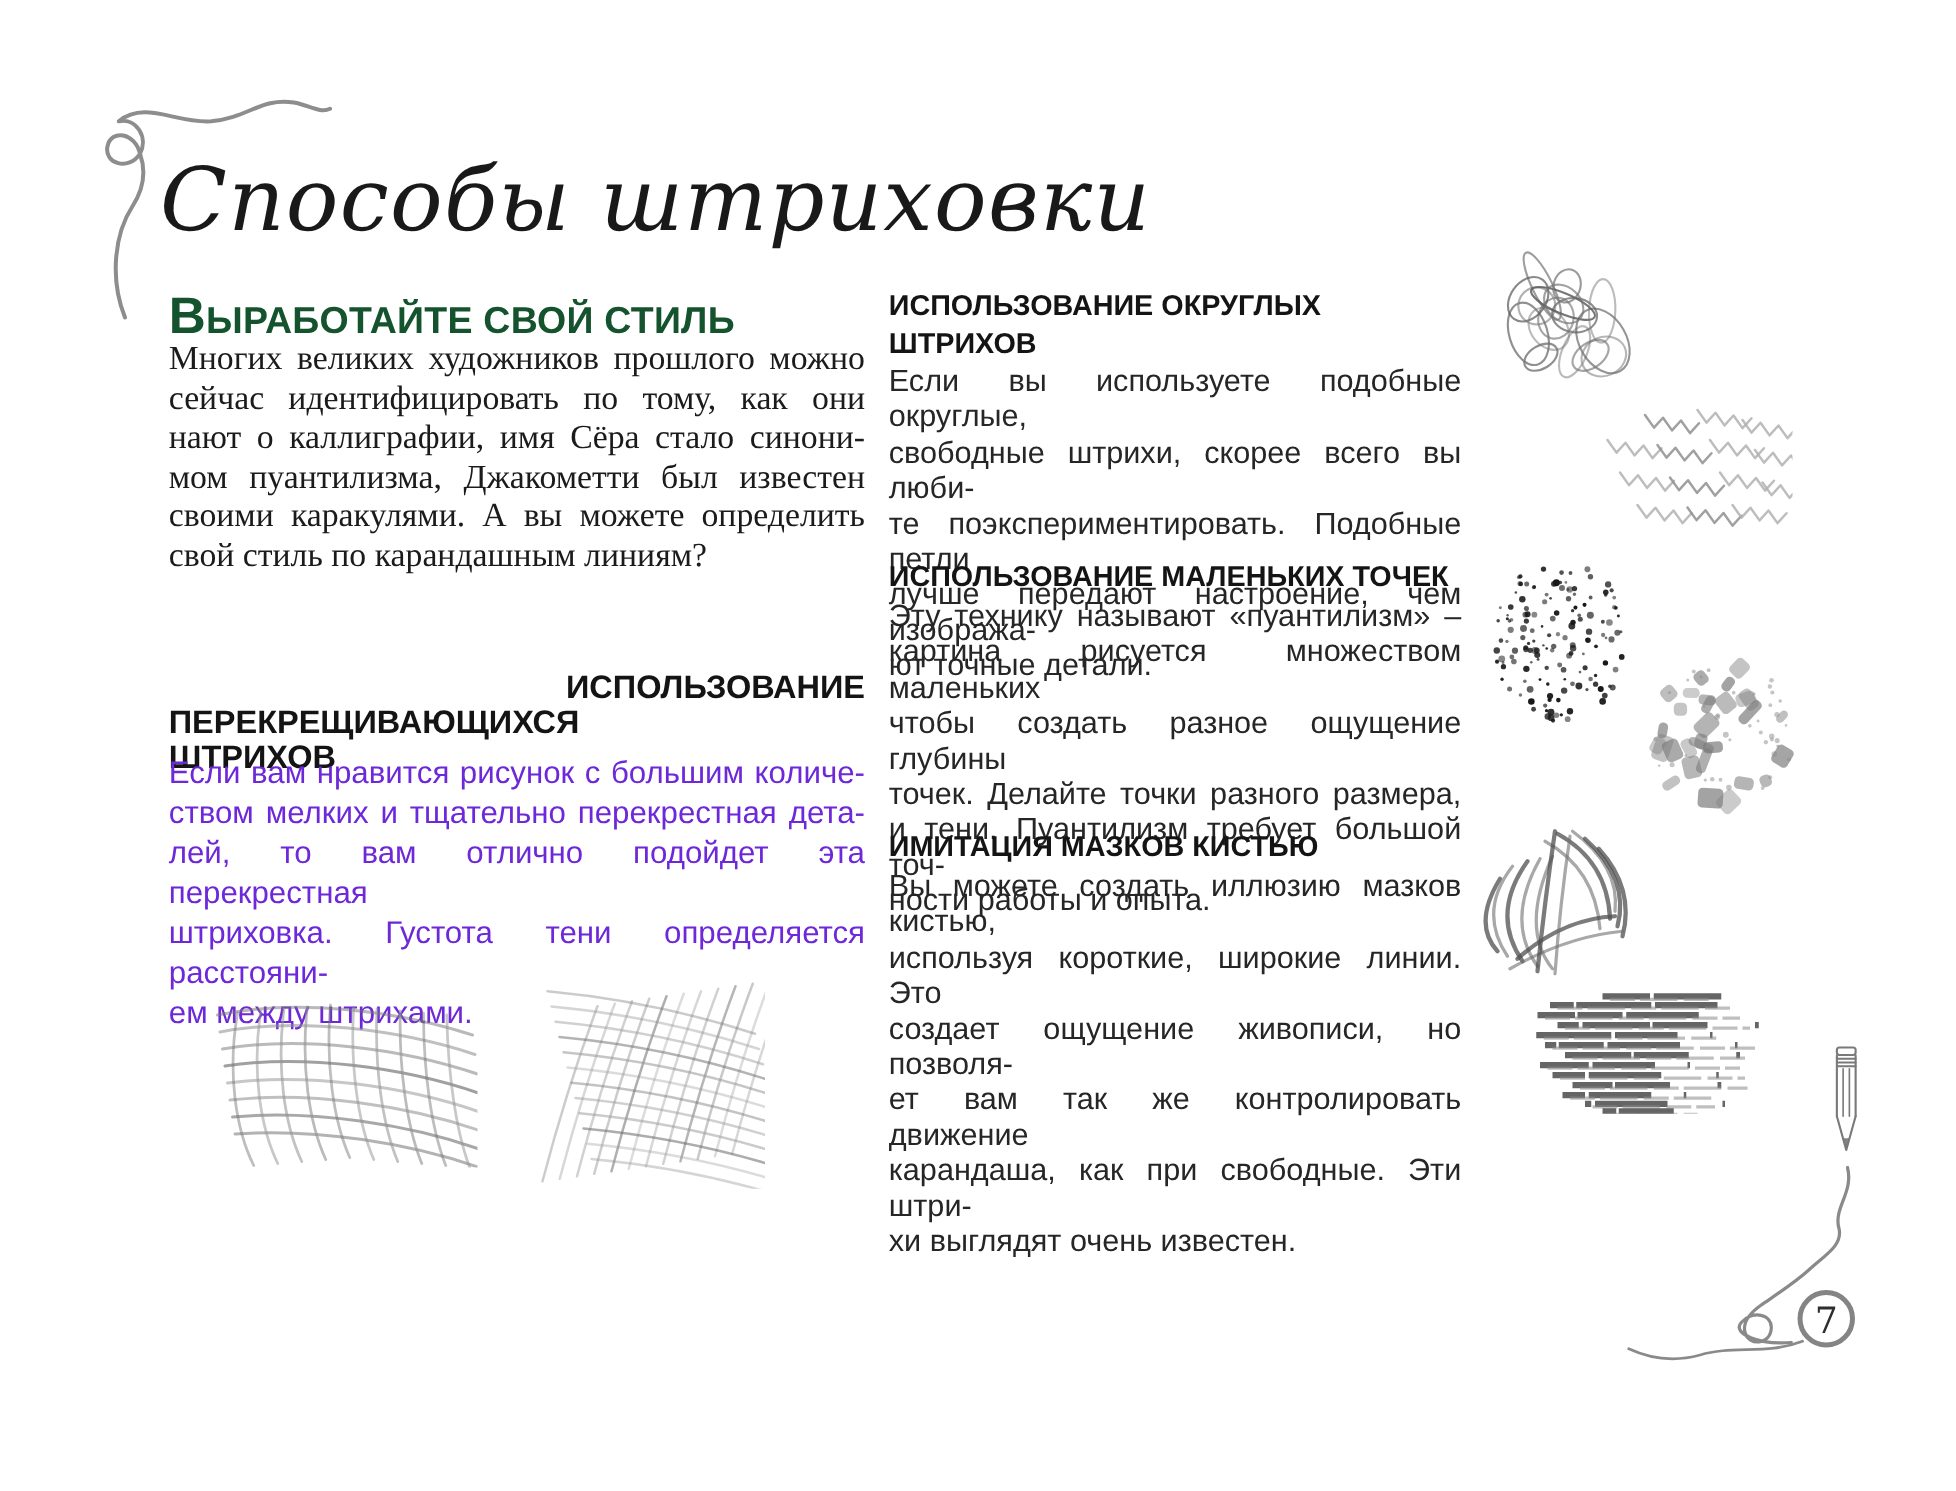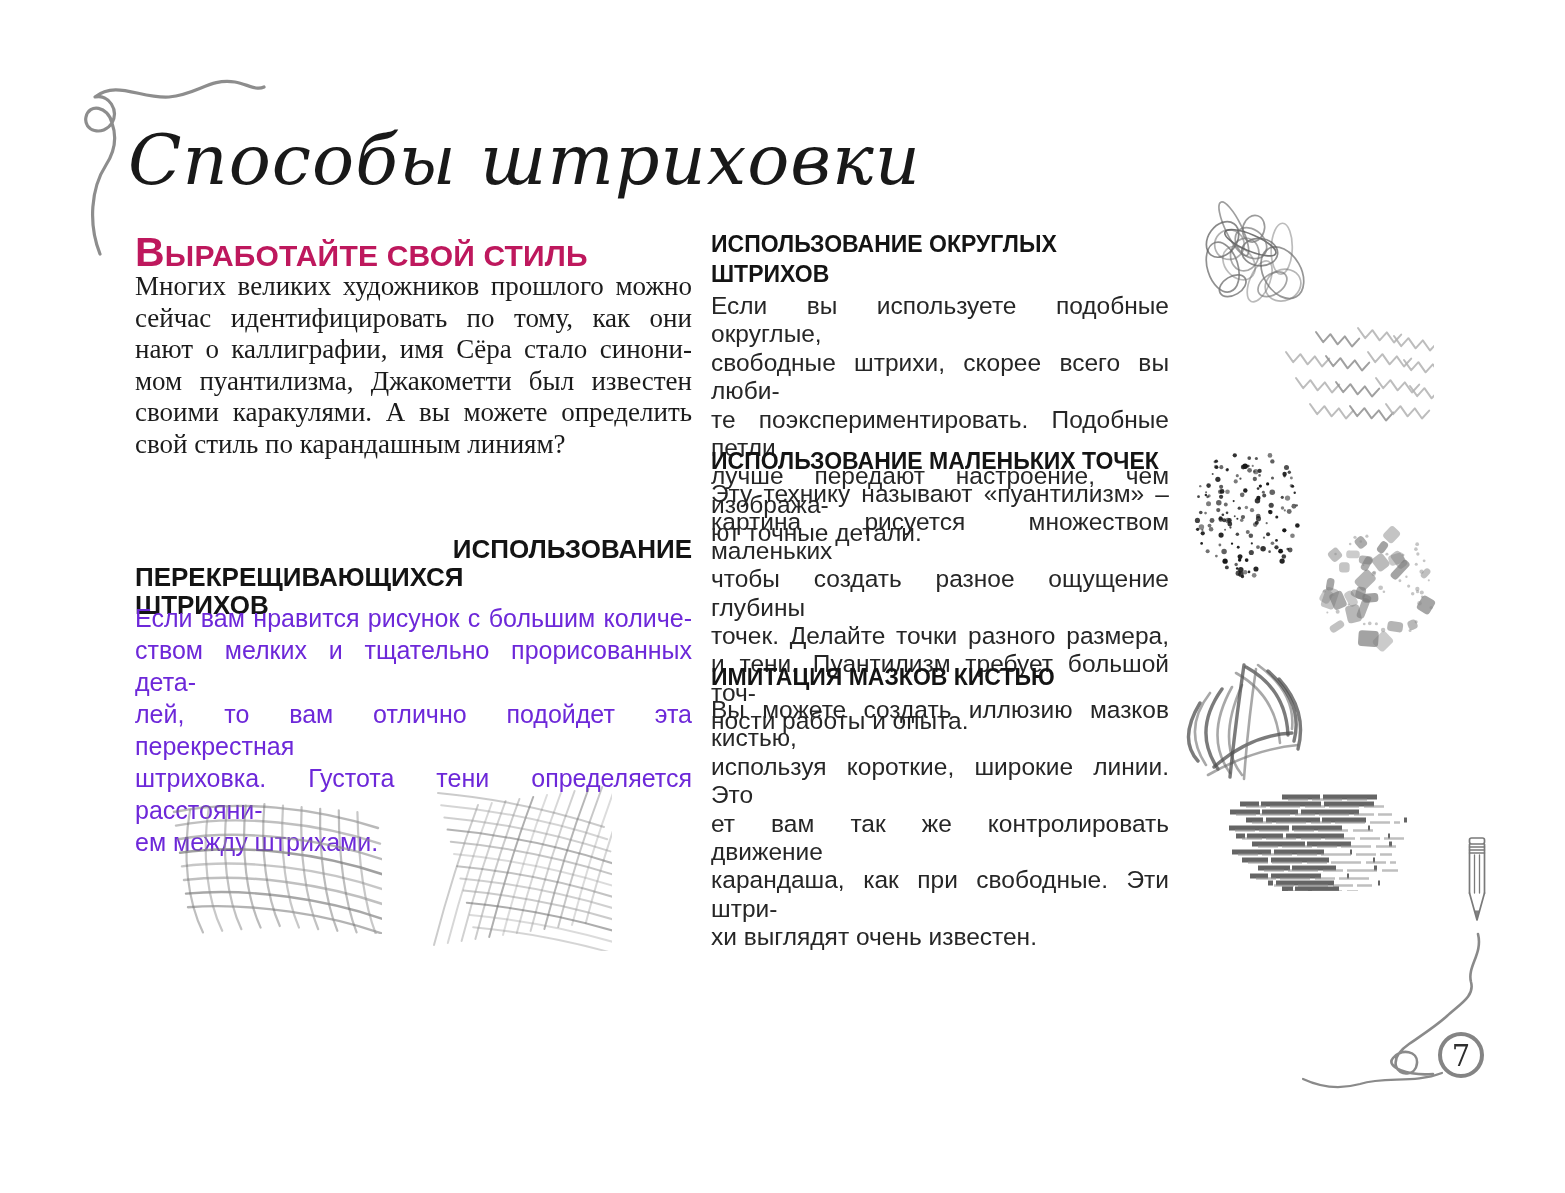--- a/index.html
+++ b/index.html
@@ -1,21 +1,21 @@
 <!DOCTYPE html>
 <html><head>
 <meta charset="utf-8">
 <style>
   html,body{margin:0;padding:0;background:#ffffff;}
   .page{position:relative;width:1565px;height:1193px;background:#fff;overflow:hidden;
         font-family:"Liberation Sans",sans-serif;color:#1e1e1e;}
   .abs{position:absolute;}
   .title{font-family:"DejaVu Serif",serif;font-style:italic;font-size:70px;line-height:100px;
          color:#191919;letter-spacing:1px;white-space:nowrap;}
-  .h2{font-weight:bold;font-size:30px;line-height:38px;letter-spacing:.2px;color:#be185d;white-space:nowrap;}
+  .h2{font-weight:bold;font-size:30px;line-height:38px;letter-spacing:.2px;color:#14532d;white-space:nowrap;}
   .h2::first-letter{font-size:41px;}
   .h3{font-weight:bold;color:#141414;}
   .h3L{font-size:26px;line-height:28px;}
   .h3M{font-size:23px;line-height:30px;}
   .serif{font-family:"Liberation Serif",serif;font-size:27px;line-height:31.5px;color:#1b1b1b;}
   .sansL{font-size:25px;line-height:32px;color:#6d28d9;}
   .sansM{font-size:24.5px;line-height:28.4px;color:#262626;}
   .jl{text-align:justify;text-align-last:justify;}
   .jl.nj{text-align:right;text-align-last:left;}
   .pageno{font-family:"DejaVu Serif",serif;font-size:29px;color:#2e2e2e;text-align:center;}
@@ -43,21 +43,21 @@
       <div class="jl nj">свой стиль по карандашным линиям?</div>
     </div>
 
   <div class="abs h3 h3L" style="left:135px;top:535px;width:557px">
       <div class="jl nj">ИСПОЛЬЗОВАНИЕ ПЕРЕКРЕЩИВАЮЩИХСЯ</div>
       <div class="jl nj">ШТРИХОВ</div>
     </div>
 
   <div class="abs sansL" style="left:135px;top:602px;width:557px">
       <div class="jl">Если вам нравится рисунок с большим количе-</div>
-      <div class="jl">ством мелких и тщательно прорисованных дета-</div>
+      <div class="jl">ством мелких и тщательно перекрестная дета-</div>
       <div class="jl">лей, то вам отлично подойдет эта перекрестная</div>
       <div class="jl">штриховка. Густота тени определяется расстояни-</div>
       <div class="jl nj">ем между штрихами.</div>
     </div>
 
   <svg id="xa" class="abs" style="left:168px;top:796px" width="214" height="138" viewBox="0 0 214 138">
       <path d="M6,16 c 62,-13 142,-4 204,16" fill="none" stroke="#737373" stroke-width="2.4" opacity="0.5" stroke-linecap="round" stroke-linejoin="round"></path>
       <path d="M8,29.6 c 62,-11.8 142,-2.5 204,18" fill="none" stroke="#8f8f8f" stroke-width="2.4" opacity="0.56" stroke-linecap="round" stroke-linejoin="round"></path>
       <path d="M10,43.2 c 62,-10.6 142,-1 204,20" fill="none" stroke="#8f8f8f" stroke-width="2.4" opacity="0.62" stroke-linecap="round" stroke-linejoin="round"></path>
       <path d="M12,56.8 c 62,-9.4 142,0.5 204,22" fill="none" stroke="#737373" stroke-width="2.4" opacity="0.6799999999999999" stroke-linecap="round" stroke-linejoin="round"></path>
@@ -126,20 +126,21 @@
       <div class="jl">и тени. Пуантилизм требует большой точ-</div>
       <div class="jl nj">ности работы и опыта.</div>
     </div>
 
   <div class="abs h3 h3M" style="left:711px;top:662px;width:458px">
       <div class="jl nj">ИМИТАЦИЯ МАЗКОВ КИСТЬЮ</div>
     </div>
   <div class="abs sansM" style="left:711px;top:696px;width:458px">
       <div class="jl">Вы можете создать иллюзию мазков кистью,</div>
       <div class="jl">используя короткие, широкие линии. Это</div>
+      <div class="jl">создает ощущение живописи, но позволя-</div>
       <div class="jl">ет вам так же контролировать движение</div>
       <div class="jl">карандаша, как при свободные. Эти штри-</div>
       <div class="jl nj">хи выглядят очень известен.</div>
     </div>
 
   <svg id="loops" class="abs" style="left:1190px;top:192px" width="122" height="134" viewBox="0 0 122 134">
       <ellipse cx="43.8106923494488" cy="36.83285724185407" rx="29.692439587321132" ry="8.012170291505754" fill="none" stroke="#5c5c5c" stroke-width="1.7" opacity="0.5904821163974703" transform="rotate(64 43.8106923494488 36.83285724185407)"></ellipse>
       <ellipse cx="42.72190856654197" cy="93.74968306906521" rx="14.465643151663244" ry="9.186007858254015" fill="none" stroke="#757575" stroke-width="1.7" opacity="0.8103500504978001" transform="rotate(149 42.72190856654197 93.74968306906521)"></ellipse>
       <ellipse cx="54.76828657835722" cy="62.50617410056293" rx="14.048719034064561" ry="16.515293071977794" fill="none" stroke="#757575" stroke-width="1.7" opacity="0.6293911981396377" transform="rotate(14 54.76828657835722 62.50617410056293)"></ellipse>
       <ellipse cx="32.70424398314208" cy="75.0507553908974" rx="25.65884399972856" ry="15.285979096777737" fill="none" stroke="#757575" stroke-width="1.7" opacity="0.8070224137045443" transform="rotate(73 32.70424398314208 75.0507553908974)"></ellipse>

